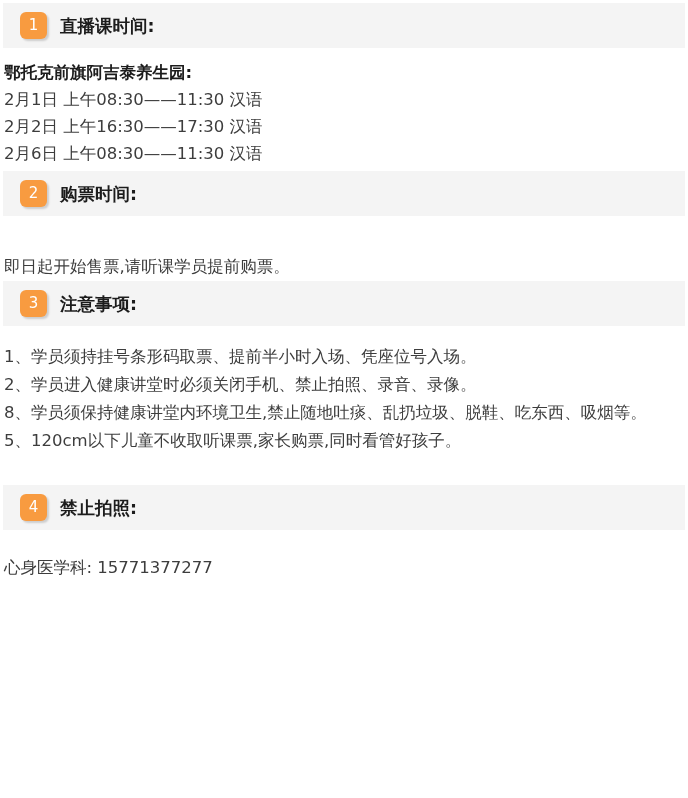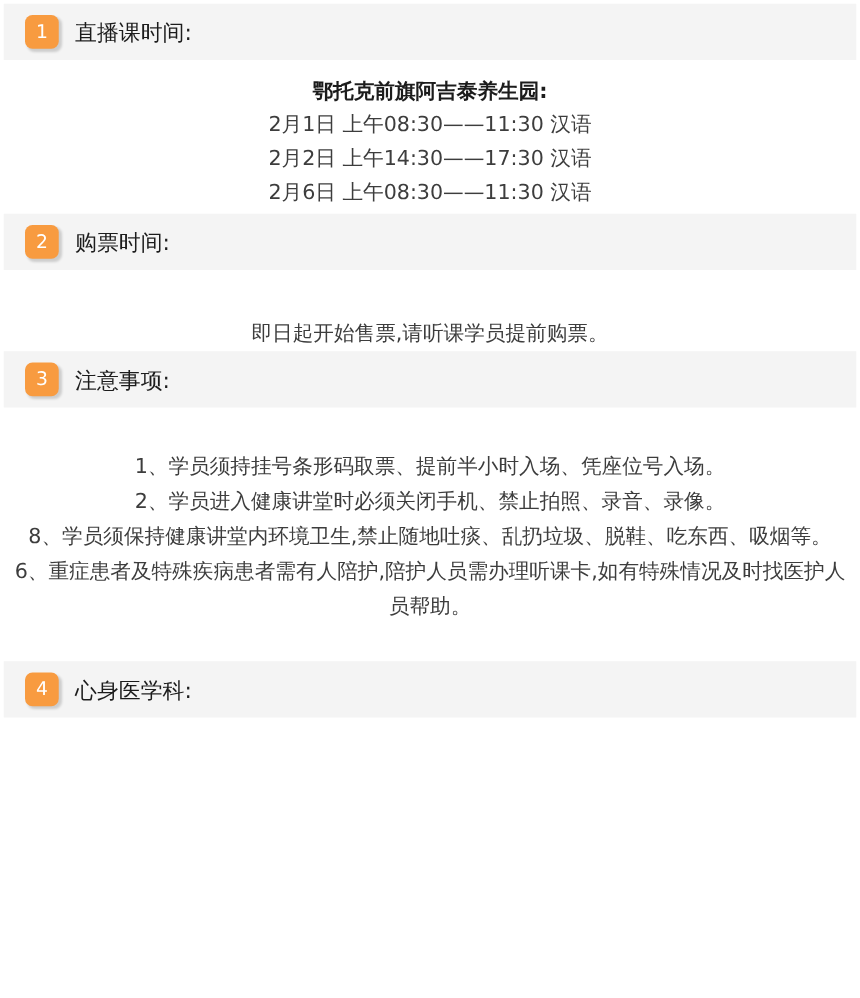--- a/index.html
+++ b/index.html
@@ -37,51 +37,51 @@
     background:var(--accent);
     color:#ffffff;
     font-size:15px;
     line-height:27px;
     text-align:center;
     box-shadow:2px 2px 2px rgba(0,0,0,0.16);
   }
   .section-title{
     margin-left:13px;
     font-size:17.5px;
-    font-weight:400;
+    font-weight:700;
     color:var(--heading-text);
   }
   .content{
     padding:0 4px;
     line-height:28px;
   }
-  .content p{margin:0;text-align:center;}
+  .content p{margin:0;}
   .content-1{margin-top:11px;margin-bottom:4px;line-height:27px;}
   .content-2{margin-top:37px;}
-  .content-3{margin-top:33px;margin-bottom:30px;}
+  .content-3{margin-top:17px;margin-bottom:30px;}
   .content-4{margin-top:24px;}
   .bold-line{
     font-weight:700;
     color:var(--heading-text);
   }
 </style>
 </head>
 <body>
 
 <div class="doc">
 
   <div class="band band-1">
     <span class="badge">1</span>
     <span class="section-title">直播课时间:</span>
   </div>
 
   <div class="content content-1">
     <p class="bold-line">鄂托克前旗阿吉泰养生园:</p>
     <p>2月1日 上午08:30——11:30 汉语</p>
-    <p>2月2日 上午14:30——17:30 汉语</p>
+    <p>2月2日 上午16:30——17:30 汉语</p>
     <p>2月6日 上午08:30——11:30 汉语</p>
   </div>
 
   <div class="band">
     <span class="badge">2</span>
     <span class="section-title">购票时间:</span>
   </div>
 
   <div class="content content-2">
     <p>即日起开始售票,请听课学员提前购票。</p>
@@ -89,22 +89,25 @@
 
   <div class="band">
     <span class="badge">3</span>
     <span class="section-title">注意事项:</span>
   </div>
 
   <div class="content content-3">
     <p>1、学员须持挂号条形码取票、提前半小时入场、凭座位号入场。</p>
     <p>2、学员进入健康讲堂时必须关闭手机、禁止拍照、录音、录像。</p>
     <p>8、学员须保持健康讲堂内环境卫生,禁止随地吐痰、乱扔垃圾、脱鞋、吃东西、吸烟等。</p>
-    <p>6、重症患者及特殊疾病患者需有人陪护,陪护人员需办理听课卡,如有特殊情况及时找医护人员帮助。</p>
+    <p>5、120cm以下儿童不收取听课票,家长购票,同时看管好孩子。</p>
   </div>
 
   <div class="band">
     <span class="badge">4</span>
-    <span class="section-title">心身医学科:</span>
+    <span class="section-title">禁止拍照:</span>
   </div>
 
+  <div class="content content-4">
+    <p>心身医学科: 15771377277</p>
+  </div>
 
 </div>
 
 </body></html>

